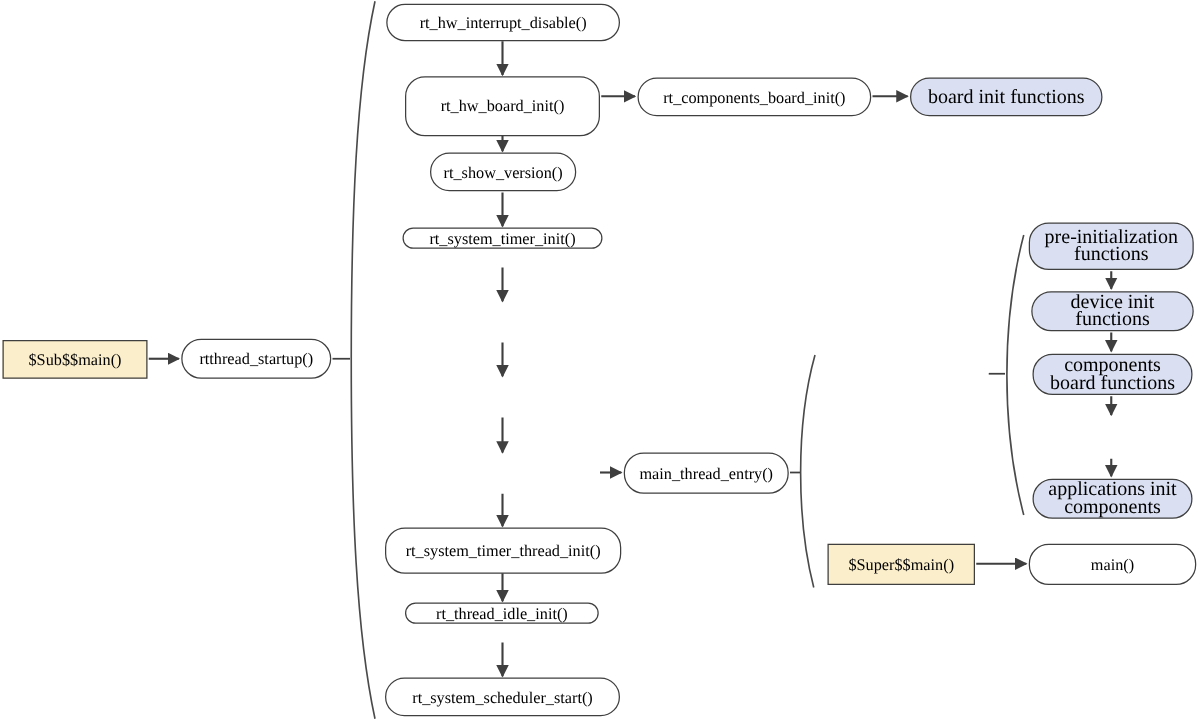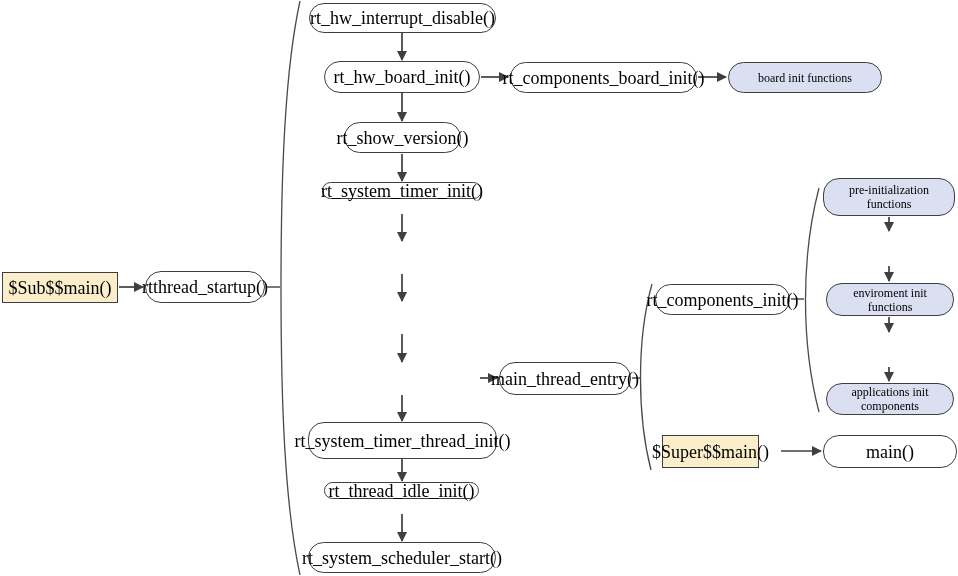--- a/index.html
+++ b/index.html
@@ -11,30 +11,30 @@
     color:#000;
     overflow:hidden;
   }
   .node{
     position:absolute;
     box-sizing:border-box;
     display:flex;
     align-items:center;
     justify-content:center;
     text-align:center;
-    font-size:18px;
+    font-size:13px;
     line-height:14px;
     background:#ffffff;
     border:1.4px solid #3f3f3f;
     white-space:nowrap;
   }
   .stadium{border-radius:16px;}
   .rect{border-radius:0;}
   .yellow{background:#FBEECB;}
-  .blue{background:#DAE0F2;font-size:12px;line-height:14px;white-space:normal;padding:1px 8px;}
+  .blue{background:#DAE0F2;font-size:16px;line-height:14px;white-space:normal;padding:1px 8px;}
   #connectors{position:absolute;left:0;top:0;pointer-events:none;}
   .stem{stroke:#3f3f3f;stroke-width:1.7;fill:none;}
   .dash{stroke:#3f3f3f;stroke-width:1.4;fill:none;}
   .brace{stroke:#4a4a4a;stroke-width:1.3;fill:none;}
 </style>
 </head>
 <body>
 
 <div id="canvas">
 
@@ -80,32 +80,32 @@
 
     <path class="brace" d="M 300 1 C 285 70, 281 170, 281 288 C 281 406, 285 506, 300 575"></path>
     <path class="brace" d="M 652 284 C 642.5 318, 640.5 348, 640.5 378 C 640.5 407, 642.5 437, 651 470"></path>
     <path class="brace" d="M 819 188 C 808.5 228, 805.5 266, 805.5 300 C 805.5 334, 808.5 372, 819 412"></path>
   </svg>
 
   <div class="node rect yellow" style="left:2px;top:272px;width:116px;height:31px">$Sub$$main()</div>
   <div class="node stadium" style="left:145px;top:271px;width:120px;height:32px">rtthread_startup()</div>
 
   <div class="node stadium" style="left:309px;top:3px;width:187px;height:30px">rt_hw_interrupt_disable()</div>
-  <div class="node stadium" style="left:324px;top:61px;width:156px;height:32px">rt_hw_board_init()</div>
+  <div class="node stadium" style="left:324px;top:61px;width:156px;height:48px">rt_hw_board_init()</div>
   <div class="node stadium" style="left:510px;top:62px;width:187px;height:31px">rt_components_board_init()</div>
   <div class="node stadium blue" style="left:728px;top:62px;width:154px;height:31px">board init functions</div>
   <div class="node stadium" style="left:344px;top:122px;width:117px;height:31px">rt_show_version()</div>
   <div class="node stadium" style="left:322px;top:182px;width:160px;height:17px">rt_system_timer_init()</div>
   <div class="node stadium" style="left:308px;top:422px;width:189px;height:37px">rt_system_timer_thread_init()</div>
   <div class="node stadium" style="left:324px;top:482px;width:155px;height:17px">rt_thread_idle_init()</div>
   <div class="node stadium" style="left:308px;top:542px;width:188px;height:31px">rt_system_scheduler_start()</div>
 
   <div class="node stadium" style="left:499px;top:362px;width:132px;height:33px">main_thread_entry()</div>
-  <div class="node stadium" style="left:655px;top:284px;width:135px;height:31px">rt_components_init()</div>
 
   <div class="node stadium blue" style="left:823px;top:178px;width:132px;height:38px">pre-initialization functions</div>
-  <div class="node stadium blue" style="left:826px;top:283px;width:128px;height:33px">enviroment init functions</div>
+  <div class="node stadium blue" style="left:825px;top:233px;width:130px;height:32px">device init functions</div>
+  <div class="node stadium blue" style="left:826px;top:283px;width:128px;height:33px">components board functions</div>
   <div class="node stadium blue" style="left:826px;top:383px;width:128px;height:32px">applications init components</div>
 
-  <div class="node rect yellow" style="left:662px;top:435px;width:97px;height:33px">$Super$$main()</div>
+  <div class="node rect yellow" style="left:662px;top:435px;width:118px;height:33px">$Super$$main()</div>
   <div class="node stadium" style="left:823px;top:435px;width:134px;height:33px">main()</div>
 
 </div>
 
 </body></html>

